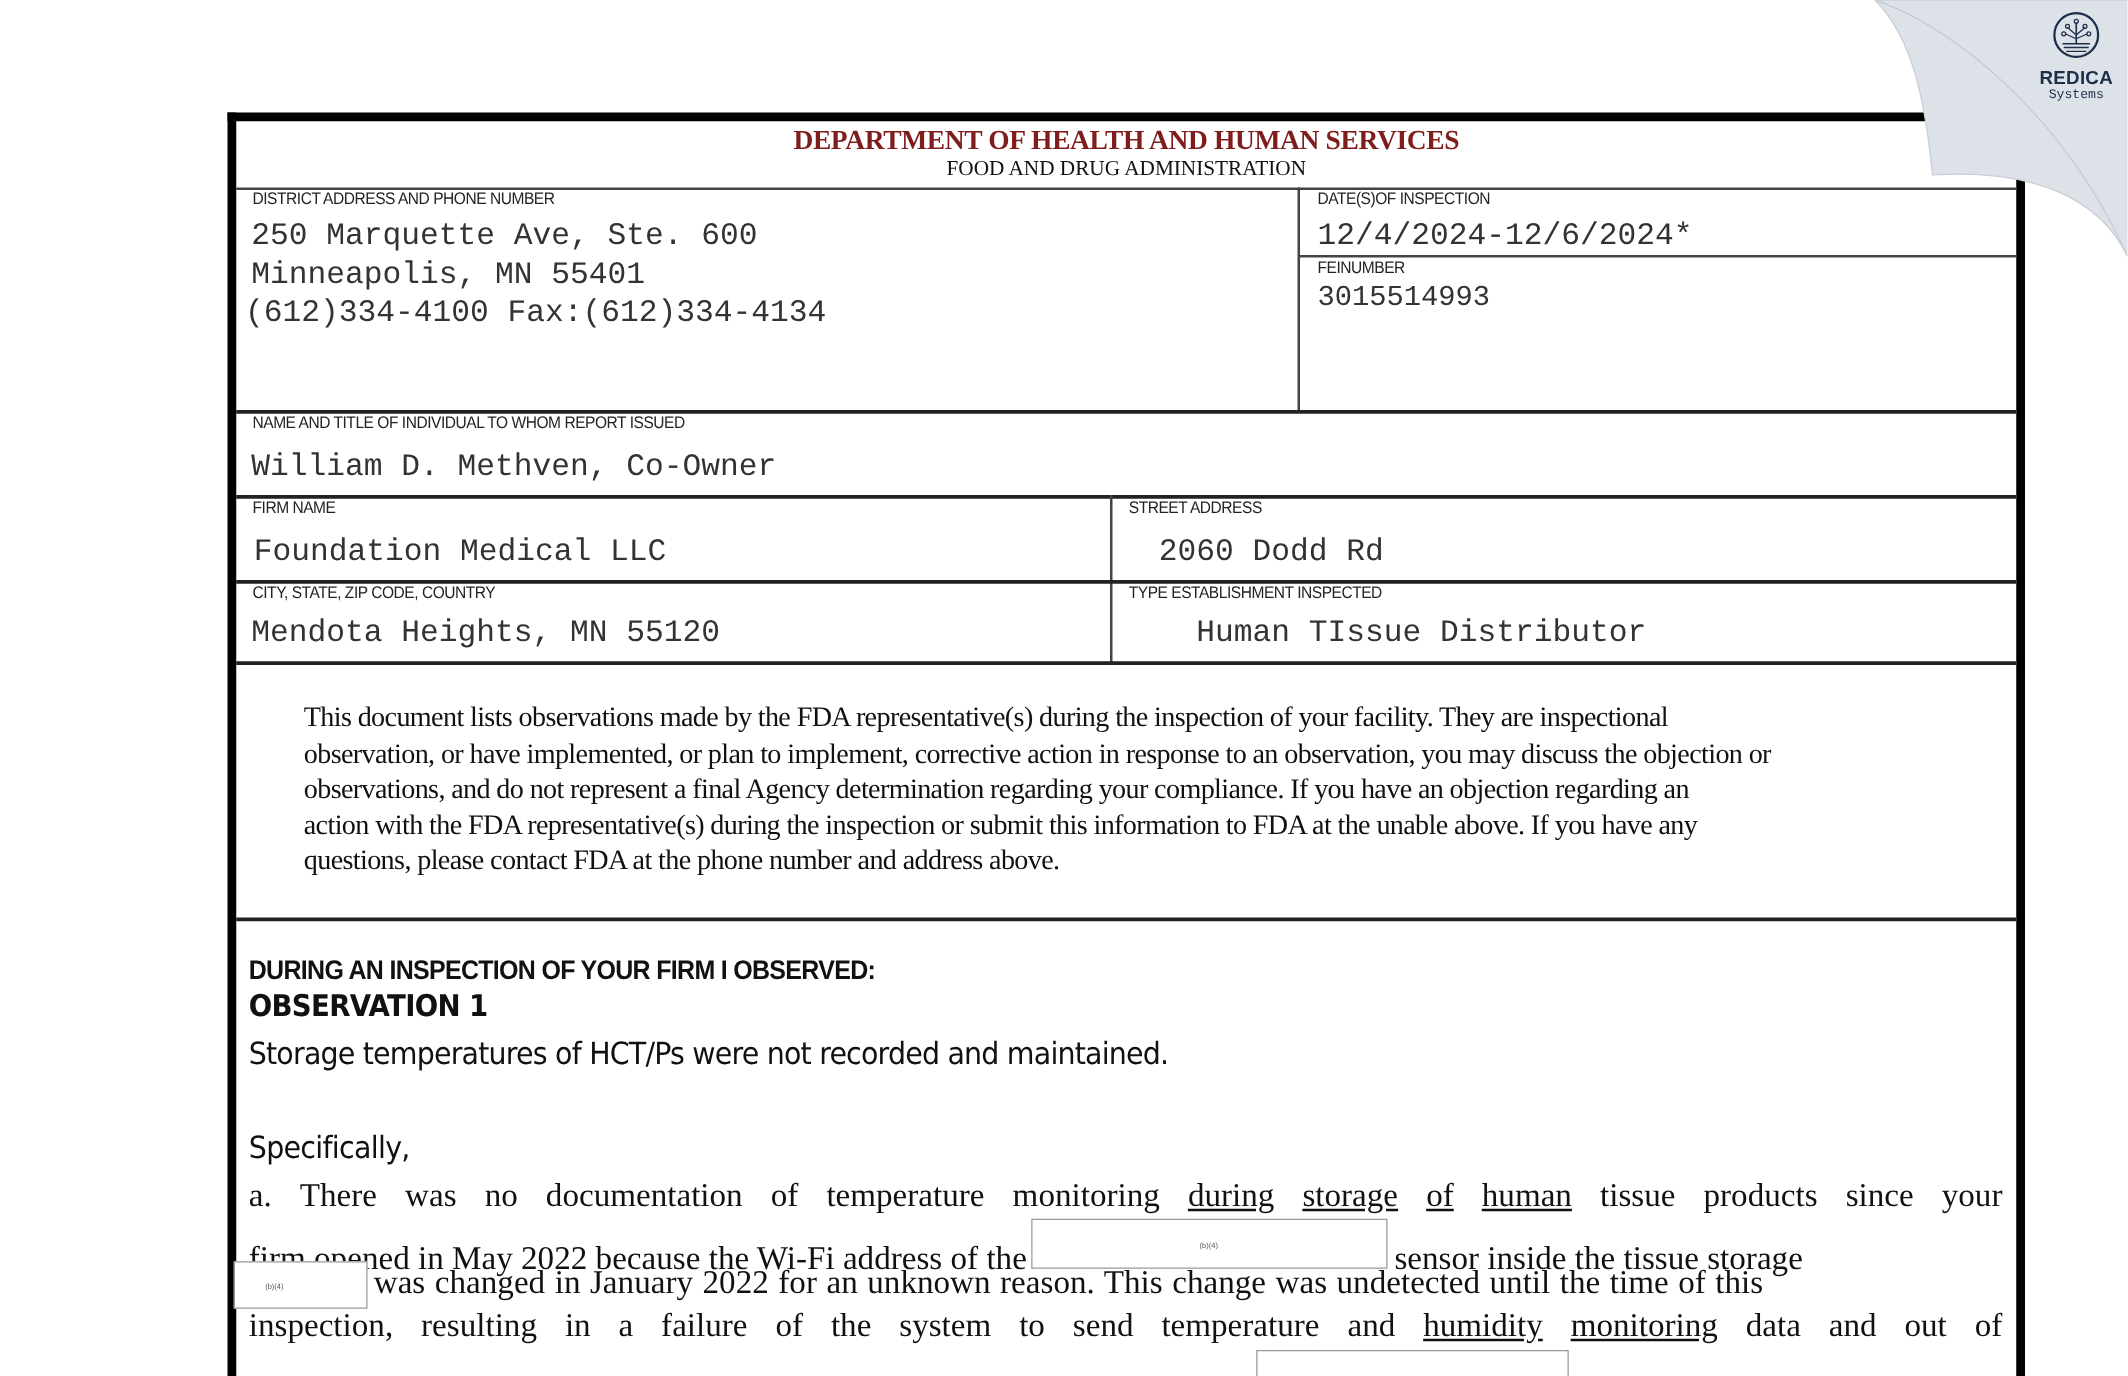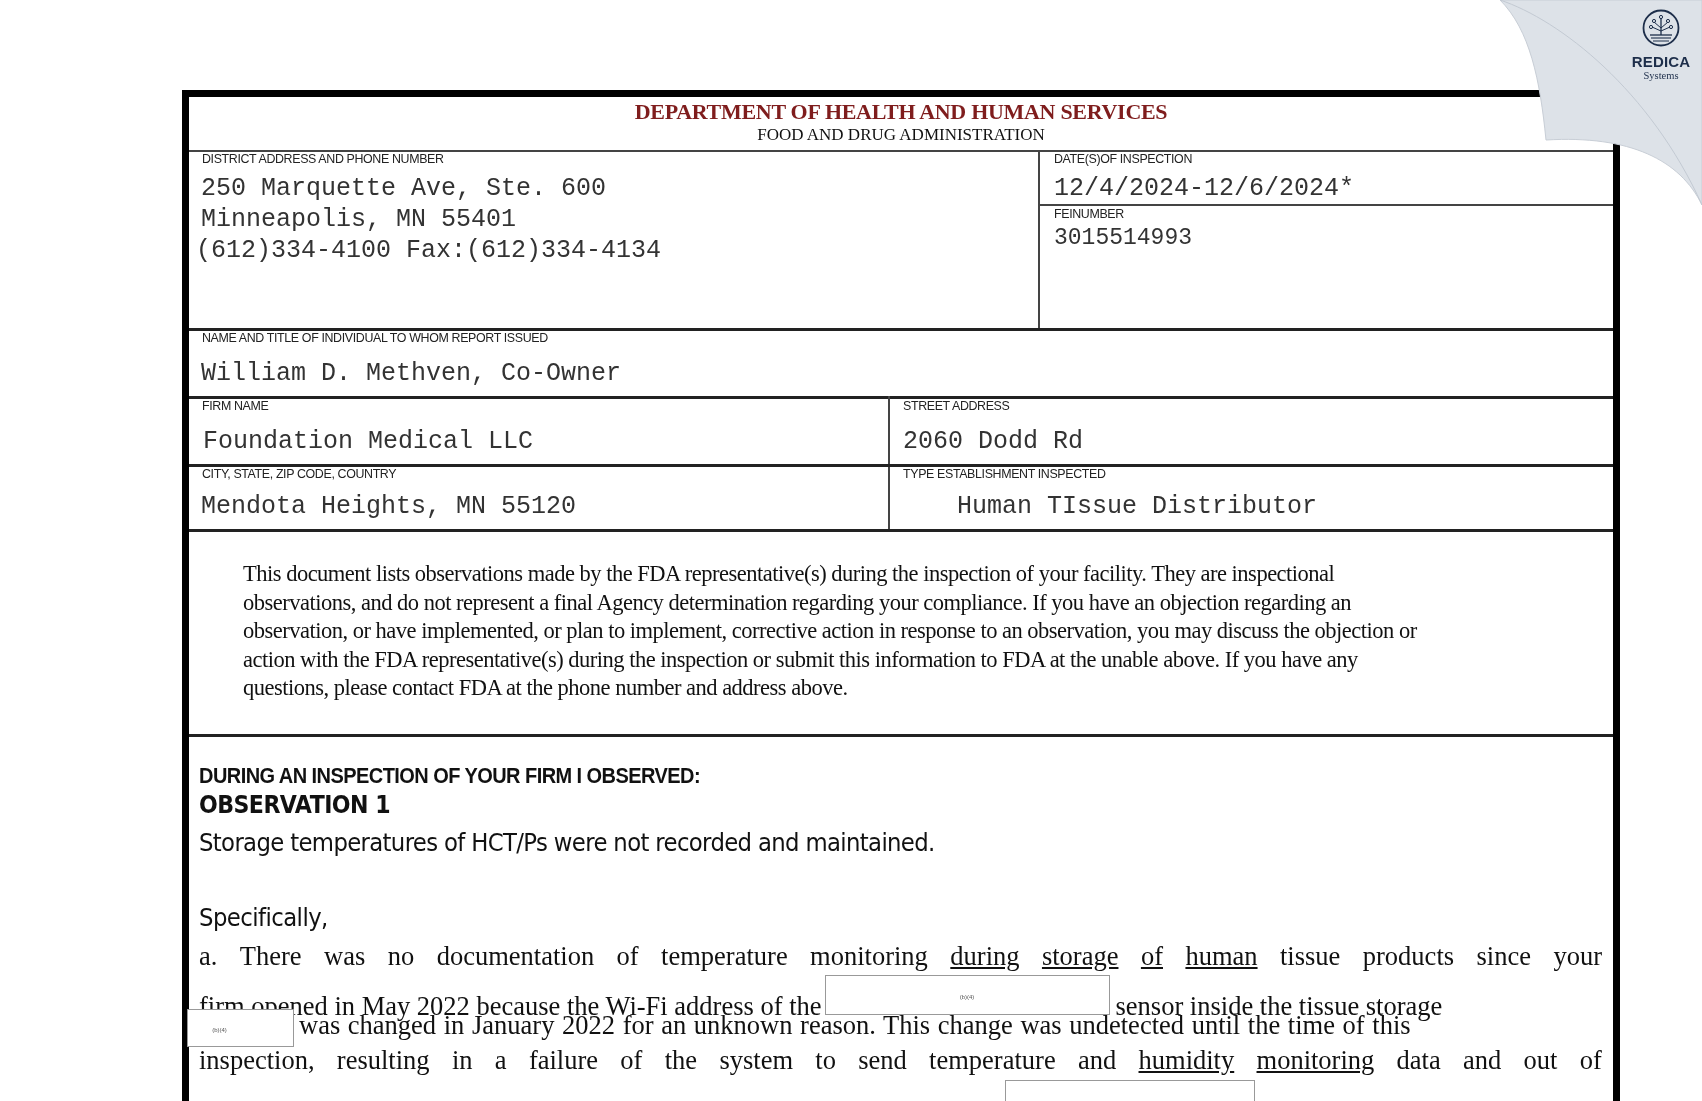--- a/index.html
+++ b/index.html
@@ -45,21 +45,21 @@
   .redact { display: inline-block; border: 1.5px solid #999; background: #fff; position: relative; vertical-align: middle; }
   .redact .rtag { position: absolute; font-family: "Liberation Sans", sans-serif; font-size: 6px; color: #555;
     left: 50%; top: 55%; transform: translate(-50%, -50%); }
 
   
   .corner { position: absolute; left: 1500px; top: 0; width: 202px; height: 300px; }
   .corner svg { position: absolute; left: 0; top: 0; }
   .logo { position: absolute; left: 1620px; top: 8px; width: 82px; text-align: center; }
   .logo .mark { width: 40px; height: 40px; margin: 0 auto; }
   .logo .brand { font-family: "Liberation Sans", sans-serif; font-weight: bold; font-size: 15px; color: #1d2e4a; letter-spacing: 0.2px; line-height: 16px; margin-top: 2px; }
-  .logo .sub { font-family: Liberation Serif, serif; font-size: 10.5px; color: #1d2e4a; line-height: 11px; }
+  .logo .sub { font-family: Liberation Mono, monospace; font-size: 10.5px; color: #1d2e4a; line-height: 11px; }
 </style>
 </head>
 <body>
 
 <div class="page">
 
   <div class="frame-top"></div>
   <div class="frame-left"></div>
   <div class="frame-right"></div>
 
@@ -84,35 +84,35 @@
 
   <div class="lbl" style="left:202px; top:330px;">NAME AND TITLE OF INDIVIDUAL TO WHOM REPORT ISSUED</div>
   <div class="val" style="left:201px; top:359px;">William D. Methven, Co-Owner</div>
 
   <div class="hline thick" style="left:189px; top:396px; width:1424px;"></div>
 
   <div class="lbl" style="left:202px; top:398px;">FIRM NAME</div>
   <div class="val" style="left:203px; top:427px;">Foundation Medical LLC</div>
   <div class="vline" style="left:888px; top:396px; height:134px;"></div>
   <div class="lbl" style="left:903px; top:398px;">STREET ADDRESS</div>
-  <div class="val" style="left:903px; top:427px;">2060 Dodd Rd</div>
+  <div class="val" style="left:927px; top:427px;">2060 Dodd Rd</div>
 
   <div class="hline thick" style="left:189px; top:464px; width:1424px;"></div>
 
   <div class="lbl" style="left:202px; top:466px;">CITY, STATE, ZIP CODE, COUNTRY</div>
   <div class="val" style="left:201px; top:492px;">Mendota Heights, MN 55120</div>
   <div class="lbl" style="left:903px; top:466px;">TYPE ESTABLISHMENT INSPECTED</div>
   <div class="val" style="left:957px; top:492px;">Human TIssue Distributor</div>
 
   <div class="hline thick" style="left:189px; top:529px; width:1424px;"></div>
 
   <div class="notice">
     <p>This document lists observations made by the FDA representative(s) during the inspection of your facility. They are inspectional</p>
+    <p>observation, or have implemented, or plan to implement, corrective action in response to an observation, you may discuss the objection or</p>
     <p>observations, and do not represent a final Agency determination regarding your compliance. If you have an objection regarding an</p>
-    <p>observation, or have implemented, or plan to implement, corrective action in response to an observation, you may discuss the objection or</p>
     <p>action with the FDA representative(s) during the inspection or submit this information to FDA at the unable above. If you have any</p>
     <p>questions, please contact FDA at the phone number and address above.</p>
   </div>
 
   <div class="hline thick" style="left:189px; top:734px; width:1424px;"></div>
 
   <div class="obs-head">DURING AN INSPECTION OF YOUR FIRM I OBSERVED:</div>
   <div class="obs-title">OBSERVATION 1</div>
   <div class="obs-summary">Storage temperatures of HCT/Ps were not recorded and maintained.</div>
   <div class="obs-spec">Specifically,</div>

